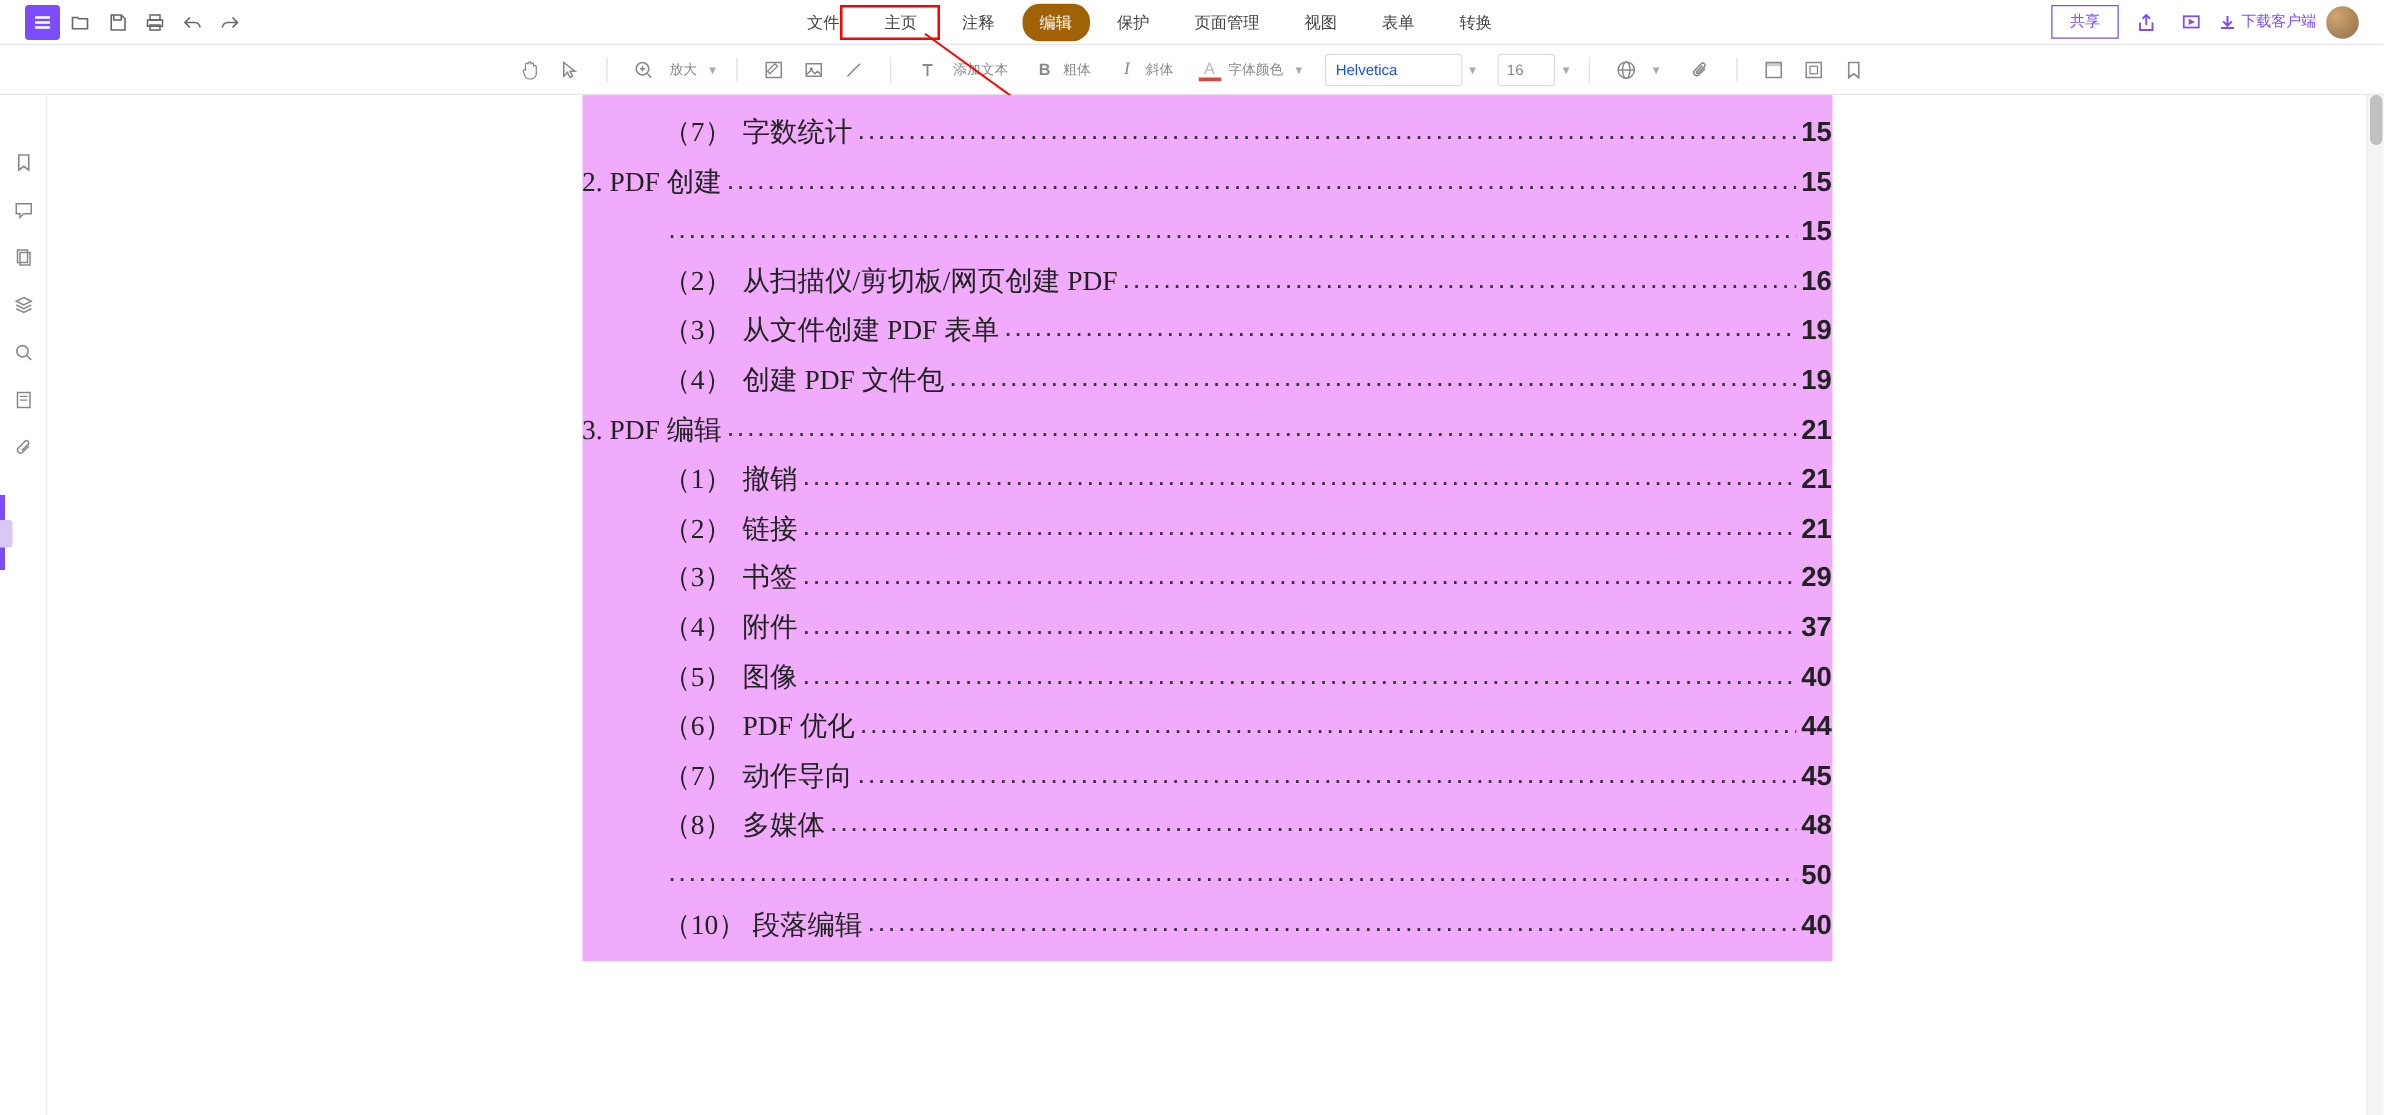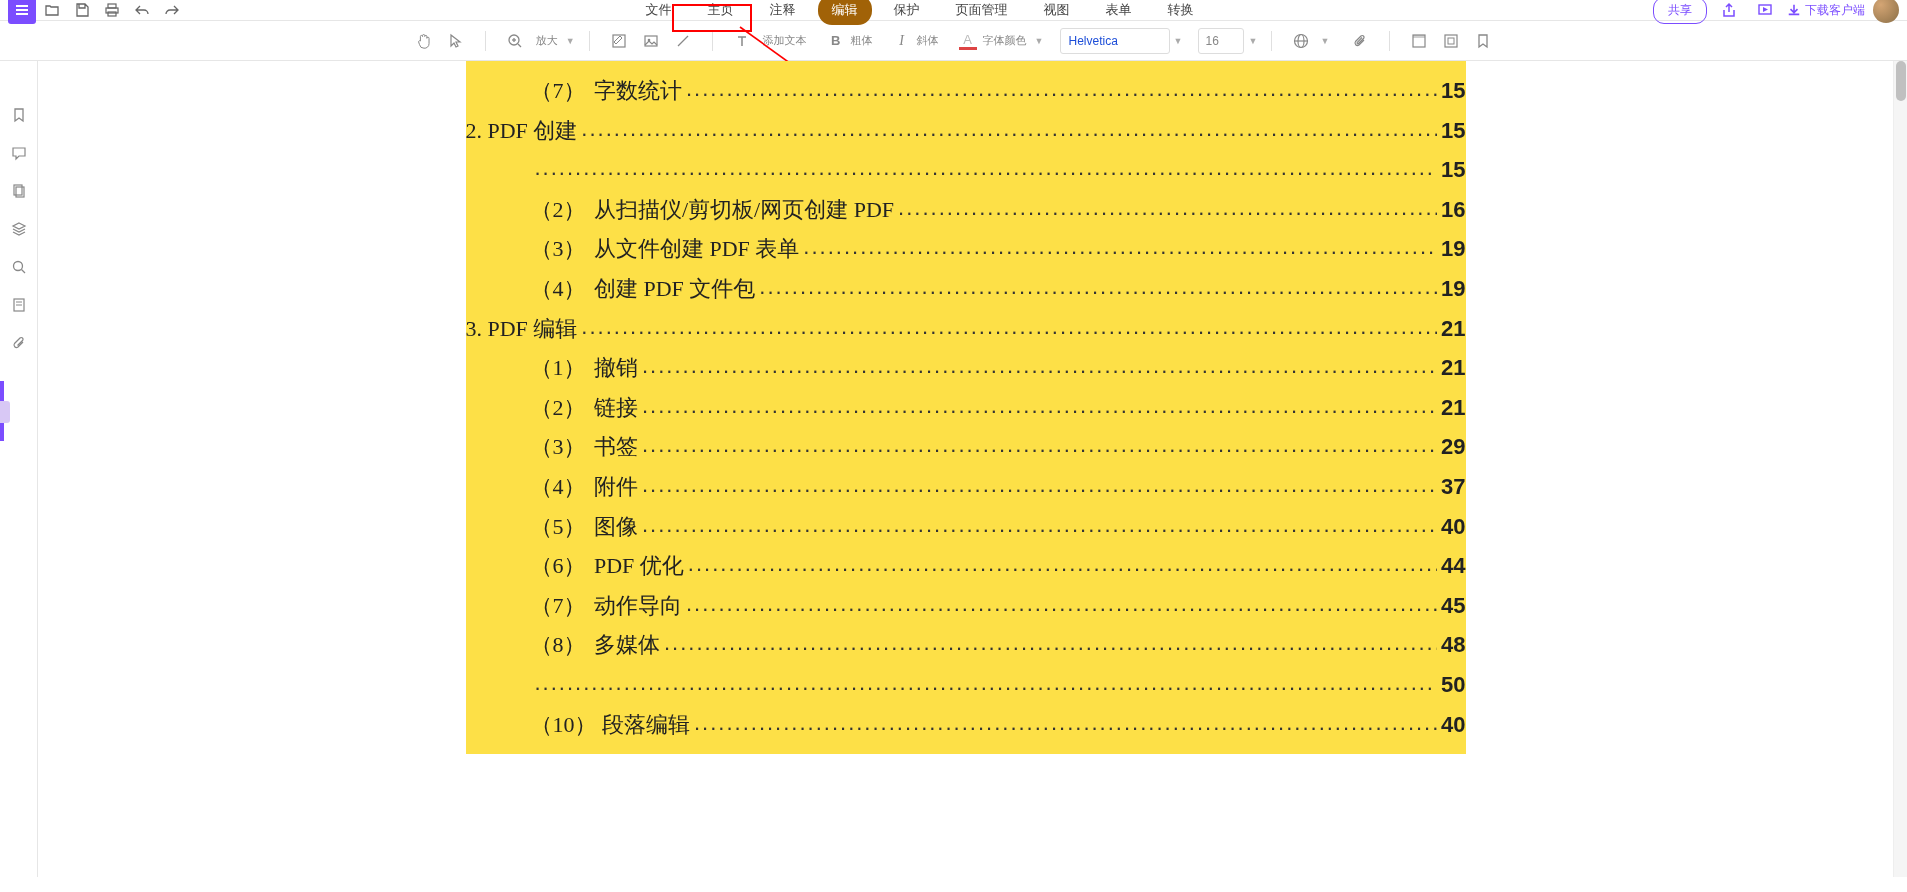--- a/index.html
+++ b/index.html
@@ -1,27 +1,27 @@
 <!DOCTYPE html>
 <html><head>
 <meta charset="utf-8">
 <style>
 * { margin: 0; padding: 0; box-sizing: border-box; }
 body { font-family: -apple-system, "Segoe UI", "Microsoft YaHei", sans-serif; font-size: 13px; color: #333; background: #fff; overflow: hidden; }
 
 
-.topbar { height: 21px; border-bottom: 1px solid #e6e6e6; display: flex; align-items: center; padding: 0 8px; }
+.topbar { height: 36px; border-bottom: 1px solid #e6e6e6; display: flex; align-items: center; padding: 0 20px; }
 .topbar-left { display: flex; align-items: center; gap: 2px; }
 .icon-btn { width: 28px; height: 28px; display: flex; align-items: center; justify-content: center; cursor: pointer; color: #666; border-radius: 3px; }
 .icon-btn.primary { background: #7b4dff; color: #fff; }
 .topbar-center { flex: 1; display: flex; justify-content: center; gap: 8px; }
 .menu-item { padding: 6px 14px; cursor: pointer; color: #444; font-size: 13px; border-radius: 14px; }
 .menu-item.active { background: #a16207; color: #fff; }
 .topbar-right { display: flex; align-items: center; gap: 8px; }
-.share-btn { border: 1px solid #7b4dff; color: #7b4dff; padding: 4px 14px; border-radius: 11px; cursor: pointer; font-size: 12px; }
+.share-btn { border: 1px solid #7b4dff; color: #7b4dff; padding: 4px 14px; border-radius: 0; cursor: pointer; font-size: 12px; }
 .download-btn { color: #7b4dff; display: flex; align-items: center; gap: 4px; cursor: pointer; font-size: 12px; }
 .avatar { width: 26px; height: 26px; border-radius: 50%; background: radial-gradient(circle at 30% 30%, #d4a574, #8b6f47); }
 
 
 .toolbar { height: 40px; border-bottom: 1px solid #e6e6e6; display: flex; align-items: center; justify-content: center; gap: 4px; padding: 0 10px; color: #888; }
 .tool-btn { width: 30px; height: 30px; display: flex; align-items: center; justify-content: center; cursor: pointer; color: #888; border-radius: 3px; }
 .tool-label { font-size: 11px; color: #888; padding: 0 4px; }
 .tool-group { display: flex; align-items: center; gap: 2px; padding: 0 6px; }
 .tool-sep { width: 1px; height: 20px; background: #e0e0e0; margin: 0 4px; }
 .font-select { border: 1px solid #ddd; padding: 3px 8px; font-size: 12px; color: #1d4ed8; border-radius: 3px; width: 110px; height: 26px; }
@@ -32,21 +32,21 @@
 .main { display: flex; height: calc(100vh - 76px); }
 
 
 .sidebar { width: 38px; border-right: 1px solid #e6e6e6; display: flex; flex-direction: column; padding-top: 40px; gap: 10px; align-items: center; position: relative; }
 .sidebar-item { width: 28px; height: 28px; display: flex; align-items: center; justify-content: center; cursor: pointer; color: #888; border-radius: 3px; }
 .sidebar-indicator { position: absolute; left: 0; top: 320px; width: 4px; height: 60px; background: #7b4dff; }
 .sidebar-tab { position: absolute; left: 0; top: 340px; width: 10px; height: 22px; background: #d8c8f5; border-radius: 0 3px 3px 0; }
 
 
 .viewer { flex: 1; overflow: auto; background: #fff; position: relative; }
-.page { width: 1000px; margin: 0 auto; padding: 10px 0; background: #fde047; }
+.page { width: 1000px; margin: 0 auto; padding: 10px 0; background: #f0abfc; }
 .toc-line { display: flex; align-items: baseline; font-size: 22px; line-height: 1.8; font-family: "SimSun", "Songti SC", serif; color: #222; }
 .toc-title { white-space: nowrap; }
 .toc-dots { flex: 1; overflow: hidden; white-space: nowrap; letter-spacing: 2px; color: #333; font-family: Arial, sans-serif; margin: 0 4px; position: relative; top: -2px; }
 .toc-dots::after { content: "................................................................................................................................................................................................................................................................................"; }
 .toc-page { white-space: nowrap; font-family: Arial, sans-serif; font-weight: bold; }
 .toc-l1 { margin-left: 0; }
 .toc-l2 { margin-left: 65px; }
 .toc-l2 .toc-title { margin-left: 0; }
 .num-label { display: inline-block; min-width: 58px; }
 

